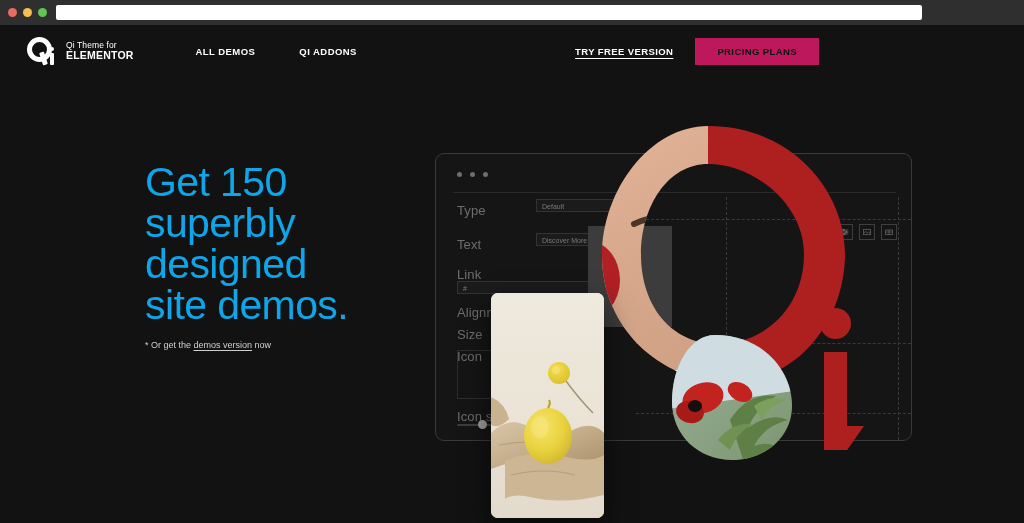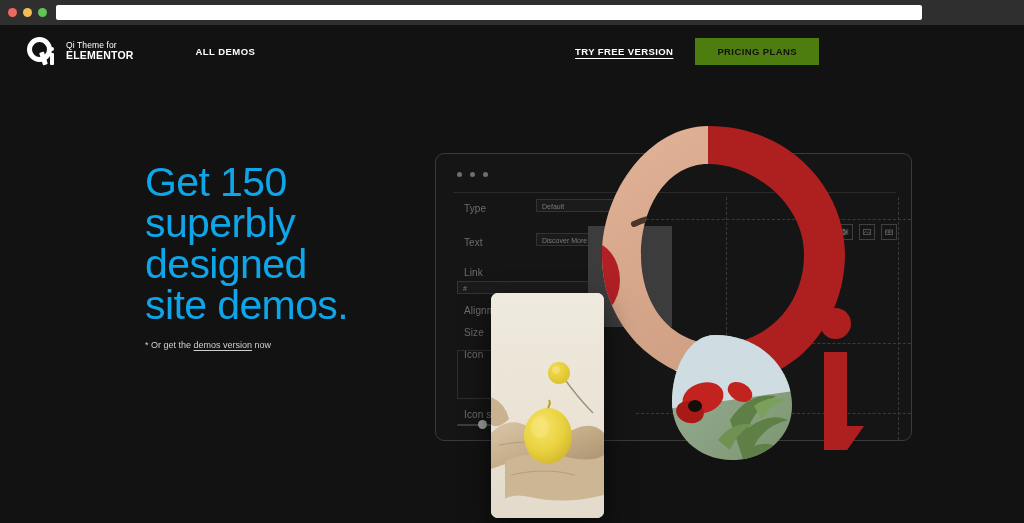--- a/index.html
+++ b/index.html
@@ -63,21 +63,21 @@
   .caret{ font-size:7px; line-height:1; opacity:.95; }
 
   #header-actions{ margin-left:auto; display:flex; align-items:center; gap:22px; margin-right:15px; }
   #try-free{
     color:#fff; font-size:9.5px; font-weight:700; letter-spacing:.4px;
     text-decoration:underline; text-underline-offset:3px; cursor:pointer;
     background:none; border:none; font-family:"Liberation Sans", sans-serif;
     white-space:nowrap;
   }
   #pricing-plans-btn{
-    background:#4d7c0f; color:#111; font-size:9.5px; font-weight:600; letter-spacing:.4px;
+    background:#be185d; color:#111; font-size:9.5px; font-weight:600; letter-spacing:.4px;
     border:none; padding:0 22px; height:27px; cursor:pointer; white-space:nowrap;
     font-family:"Liberation Sans", sans-serif;
   }
 
   
   #hero-copy{ position:absolute; left:145px; top:137px; width:330px; z-index:30; }
   #hero-title{
     color:#0ea5e9; font-size:41px; line-height:1.0; font-weight:400; letter-spacing:-0.6px;
     white-space:pre-line;
   }
@@ -98,21 +98,21 @@
   
   #editor-window{
     position:absolute; left:435px; top:128px; width:477px; height:288px;
     background:#151515; border:1px solid #3a3a3a; border-radius:9px; overflow:hidden;
   }
   #editor-dots{ position:absolute; left:21px; top:18px; display:flex; gap:8px; }
   #editor-dots i{ width:5px; height:5px; border-radius:50%; background:#6e6e6e; display:block; }
   #editor-divider{ position:absolute; left:17px; top:38px; width:443px; height:1px; background:#2a2a2a; }
 
   #editor-sidebar{ position:absolute; left:0; top:43px; width:200px; bottom:0; }
-  .fld{ position:absolute; left:28px; color:#6d6d6d; font-size:10px; letter-spacing:.1px; }
+  .fld{ position:absolute; left:21px; color:#6d6d6d; font-size:13px; letter-spacing:.1px; }
   .fld-input{
     position:absolute; height:13px; border:1px solid #333; background:#1b1b1b;
     color:#7a7a7a; font-size:7px; line-height:13px; padding-left:5px; overflow:hidden;
     white-space:nowrap;
   }
   #icon-box{ position:absolute; left:21px; top:153px; width:146px; height:49px; border:1px solid #2e2e2e; }
   #slider-track{ position:absolute; left:21px; top:227px; width:108px; height:2px; background:#3d3d3d; border-radius:1px; }
   #slider-knob{ position:absolute; left:42px; top:223px; width:9px; height:9px; border-radius:50%; background:#9a9a9a; }
   #sidebar-rule{ position:absolute; left:17px; top:243px; width:170px; height:1px; background:#262626; }
 
@@ -375,20 +375,23 @@
       <span id="brand-text">
         <div class="brand-l1">Qi Theme for</div>
         <div class="brand-l2">ELEMENTOR</div>
       </span>
     </div>
 
     <nav id="main-nav">
       <button class="nav-item">
         <span>ALL DEMOS</span>
       </button>
+      <button class="nav-item">
+        <span>QI ADDONS</span>
+      </button>
     </nav>
 
     <div id="header-actions">
       <button id="try-free">TRY FREE VERSION</button>
       <button id="pricing-plans-btn">PRICING PLANS</button>
     </div>
   </header>
 
   <section id="hero-copy">
     <h1 id="hero-title">Get 150

